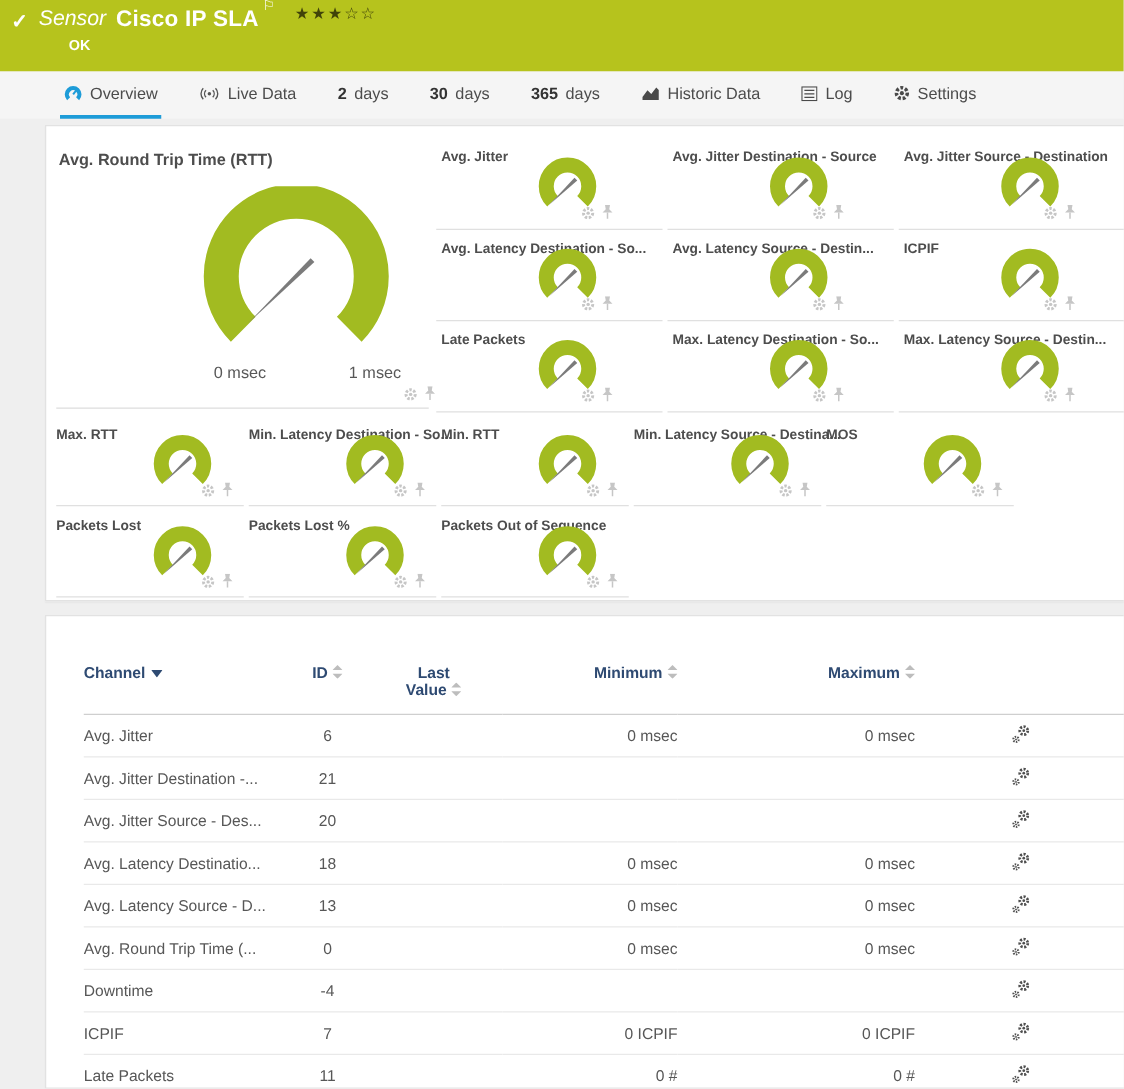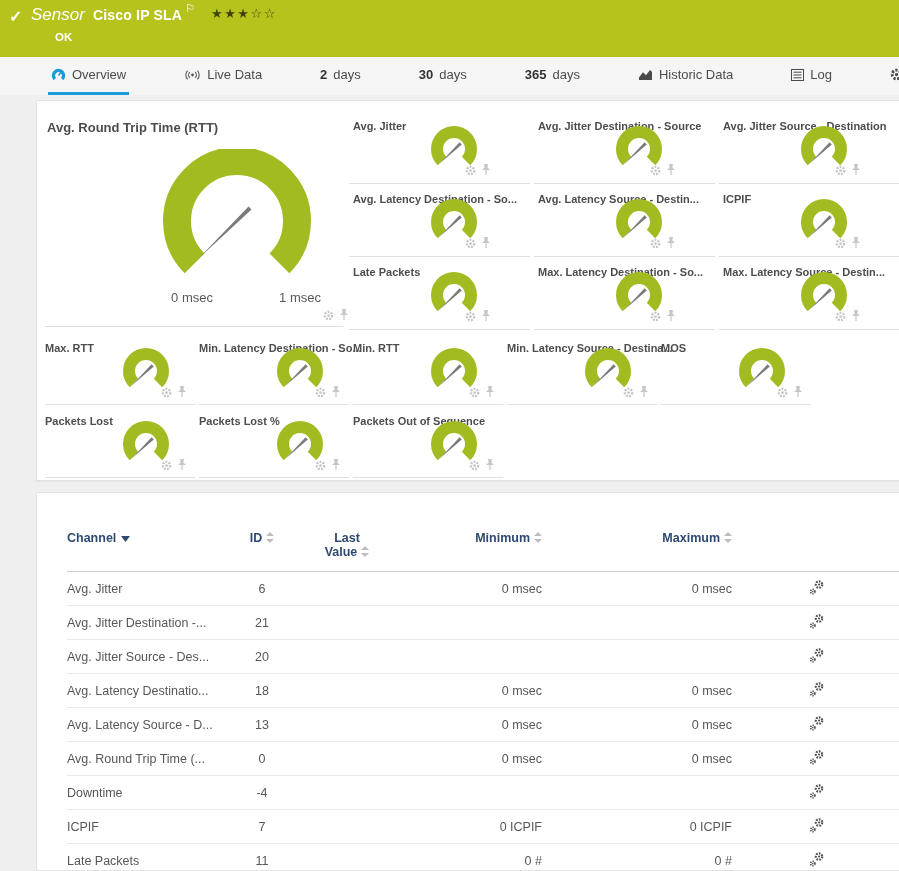--- a/index.html
+++ b/index.html
@@ -2,29 +2,29 @@
 <html><head>
 <meta charset="utf-8">
 <style>
   html,body{margin:0;padding:0}
   body{width:899px;height:871px;overflow:hidden;background:#efefef;
        font-family:"Liberation Sans",sans-serif;position:relative;color:#4d4d4d}
 
   
   .top-header{height:57px;background:#b6c31d;color:#fff;position:relative}
   .check-icon{position:absolute;left:9px;top:7px;font-size:16px;font-weight:bold}
-  .title-row{position:absolute;left:31px;top:5px;display:flex;align-items:center;white-space:nowrap}
+  .title-row{position:absolute;left:31px;top:5px;display:flex;align-items:flex-start;white-space:nowrap}
   .type-label{font-style:italic;font-size:17px;margin-right:8px}
-  .sensor-name{font-weight:bold;font-size:14px;letter-spacing:.2px}
+  .sensor-name{font-weight:bold;font-size:18px;letter-spacing:.2px}
   .flag-icon{font-size:11px;position:relative;top:-7px;margin-left:3px}
   .stars{margin-left:16px;font-size:13px;letter-spacing:1.5px;position:relative;top:-2px;color:rgba(35,35,5,.8);cursor:pointer}
   .ok-status{position:absolute;left:55px;top:31px;font-size:11.5px;font-weight:bold}
 
   
-  .tab-bar{height:38px;background:#f5f5f5;display:flex;align-items:stretch;padding-left:48px;gap:52px}
+  .tab-bar{height:38px;background:#f5f5f5;display:flex;align-items:stretch;padding-left:48px;gap:27px}
   .tab{display:flex;align-items:center;gap:6px;font-size:13px;color:#4c4c4c;
        border-bottom:3px solid transparent;padding:0 3px;cursor:pointer;white-space:nowrap;box-sizing:border-box}
   .tab.active{border-bottom-color:#1e9cd8}
   .tab .num{font-weight:bold;color:#333}
   .tab svg{flex:0 0 auto}
 
   
   .panel{position:absolute;left:36px;width:867px;background:#fff;border:1px solid #e2e2e2;
          box-sizing:border-box;box-shadow:0 1px 1px rgba(0,0,0,.04)}
   #gauges-panel{top:100px;height:381px}

